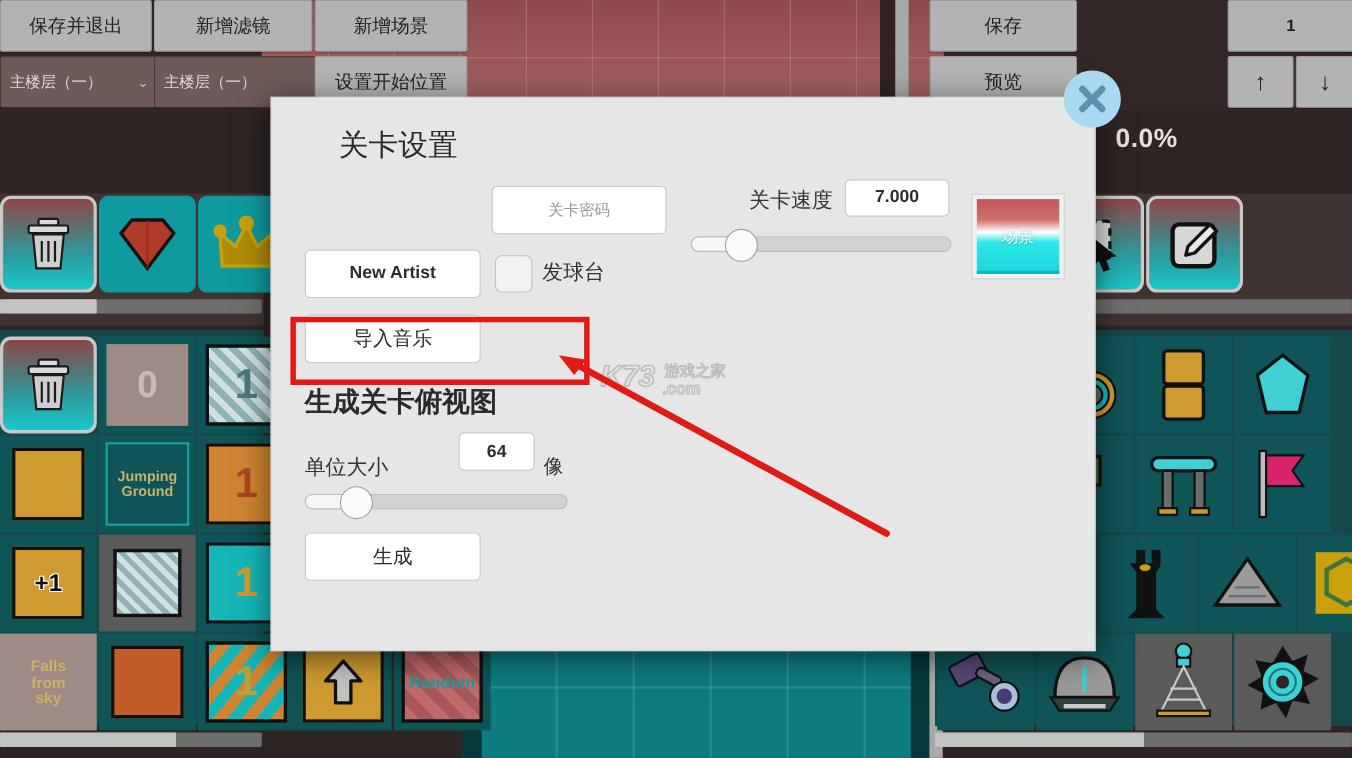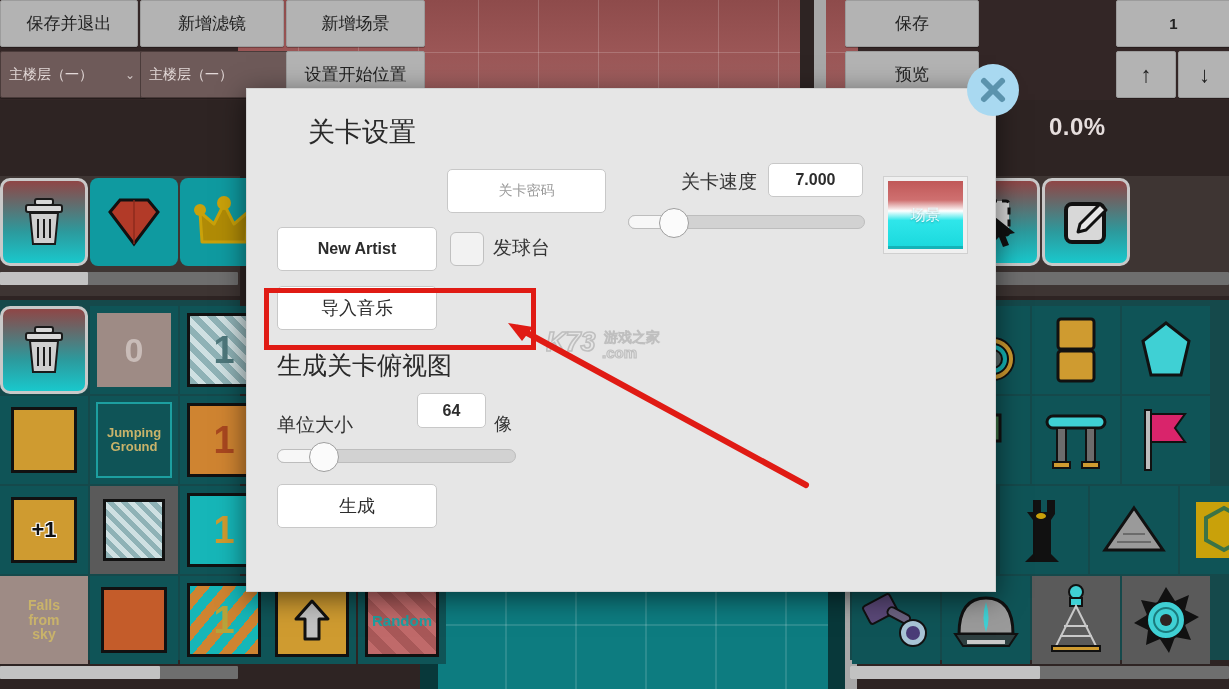--- a/index.html
+++ b/index.html
@@ -34,21 +34,21 @@
   .tb-btn{
     position:absolute;background:#b3b3b3;color:#222;
     display:flex;align-items:center;justify-content:center;
     font-size:17px;border:1px solid #9c9c9c;border-radius:2px;
     box-shadow:0 1px 0 rgba(0,0,0,.25);
     white-space:nowrap;
   }
   .tb-btn.sel{background:#6e5a59;color:#e2d8d7;border-color:#4a3b3a;justify-content:flex-start;padding-left:8px;font-size:14px;}
   .tb-btn.sel .chev{position:absolute;right:10px;font-size:12px;color:#cfc4c3;}
   .tb-btn.plain{background:#6e5a59;color:#e2d8d7;border-color:#4a3b3a;font-size:14px;justify-content:flex-start;padding-left:8px;}
-  .pct{position:absolute;color:#e6dedd;font-size:24px;font-weight:bold;letter-spacing:.5px;margin-left:35px;}
+  .pct{position:absolute;color:#e6dedd;font-size:24px;font-weight:bold;letter-spacing:.5px;}
 
   
   .palette{position:absolute;background:#15494b;}
   .tilerow{position:absolute;display:flex;}
   .tile{
     width:88px;height:88px;margin-right:2px;
     display:flex;align-items:center;justify-content:center;
     position:relative;overflow:hidden;box-sizing:border-box;
   }
   .tile.tl-teal{background:#0f9aa0;border-radius:8px;}
@@ -65,21 +65,21 @@
   .lbl-tile{font-size:13px;font-weight:bold;line-height:1.05;text-align:center;color:#c9b36a;}
 
   
   .modal{
     position:absolute;left:246px;top:88px;width:748px;height:502px;
     background:#e6e6e6;border:1px solid #d2d2d2;
     box-shadow:0 6px 26px rgba(0,0,0,.55);
     z-index:40;
   }
   .modal-title{position:absolute;left:30px;top:25px;font-size:27px;color:#2a2a2a;margin-left:31px;}
-  .sec-title{position:absolute;left:30px;top:260px;font-size:25px;color:#2a2a2a;}
+  .sec-title{position:absolute;left:30px;top:260px;font-size:25px;color:#2a2a2a;font-weight:bold;}
 
   .field{
     position:absolute;background:#fff;border:1px solid #c8c8c8;border-radius:5px;
     display:flex;align-items:center;justify-content:center;
     font-size:14px;color:#9a9a9a;box-sizing:border-box;
   }
   .btn{
     position:absolute;background:#fff;border:1px solid #c8c8c8;border-radius:5px;
     display:flex;align-items:center;justify-content:center;
     font-size:16px;font-weight:bold;color:#2c2c2c;box-sizing:border-box;

